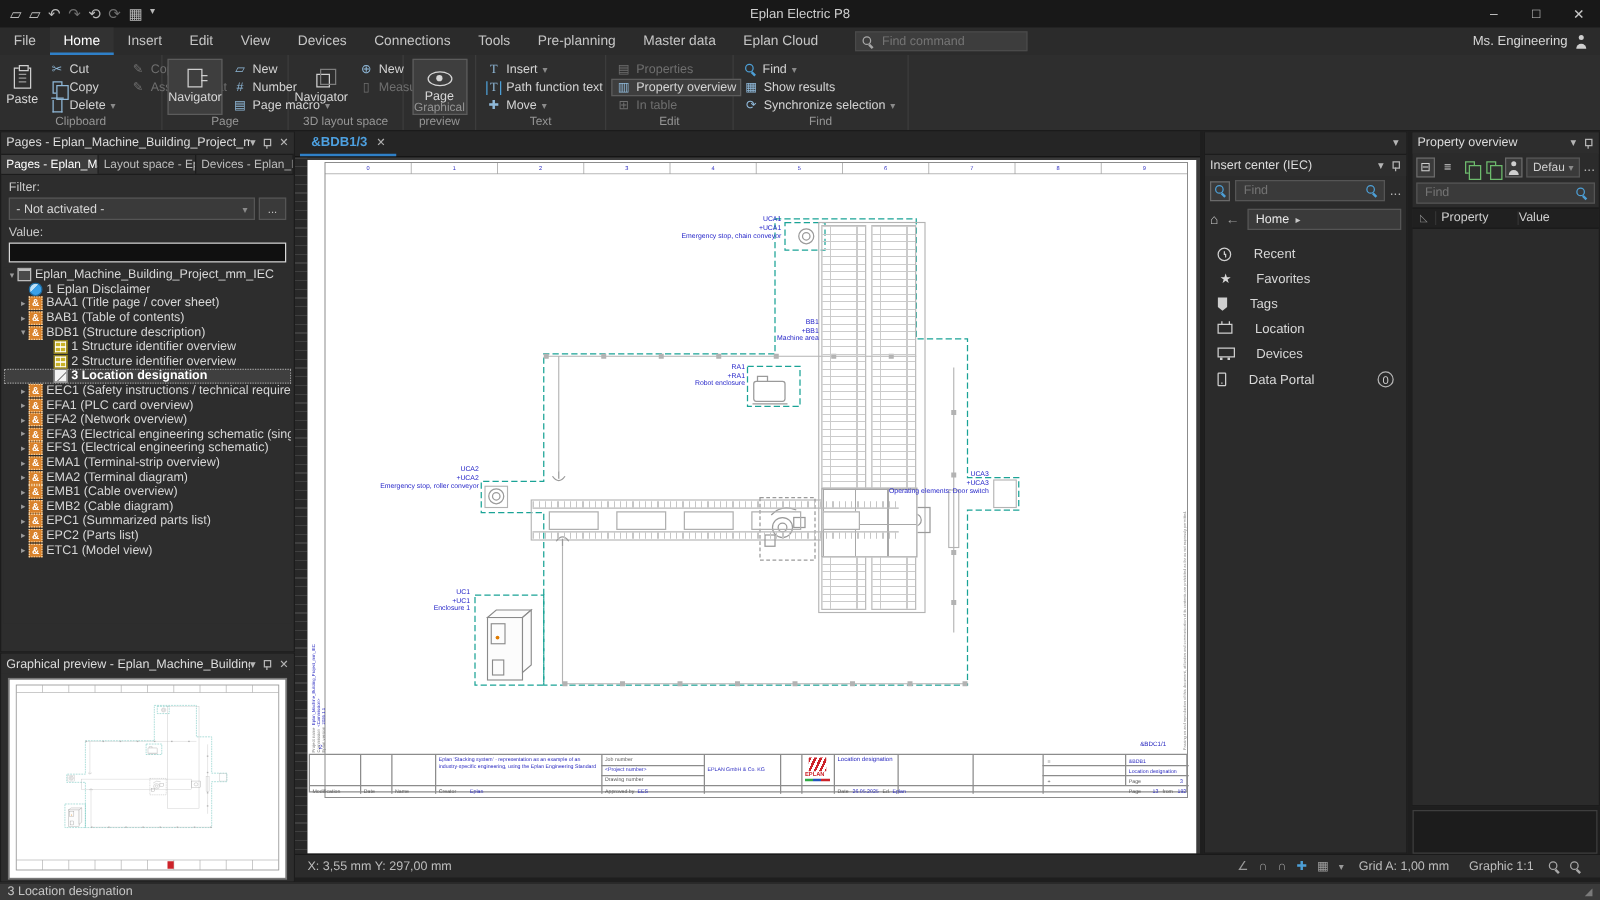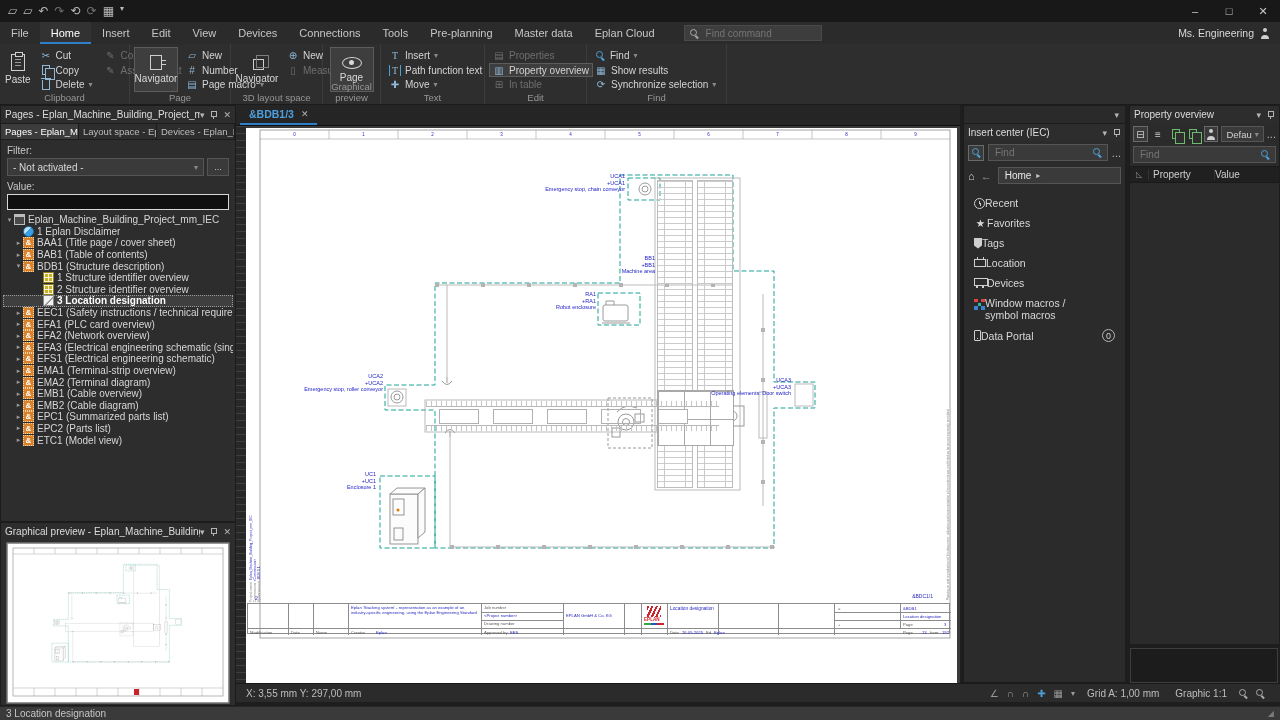--- a/index.html
+++ b/index.html
@@ -123,21 +123,21 @@
   .sideinfo{position:absolute;left:3px;top:474px;width:90px;height:12px;transform:rotate(-90deg);transform-origin:0 0;font-size:3.4px;color:#808080;line-height:4px;white-space:nowrap}
   .sideinfo .v{color:#2a2ac0}
   .copyr{position:absolute;left:700px;top:472px;width:330px;height:8px;transform:rotate(-90deg);transform-origin:0 0;font-size:3.1px;color:#8a8a8a;white-space:nowrap;overflow:hidden}
   
   .statusbar{position:absolute;left:236px;top:683px;width:1044px;height:19px;background:#2b2b2b;border-top:1px solid #1a1a1a;display:flex;align-items:center;font-size:10px;color:#bdbdbd}
   .sbico{color:#9a9a9a;font-size:10px;margin:0 4px}
   .bottombar{position:absolute;left:0;top:706px;width:1280px;height:14px;background:#3a3a3a;border-top:1px solid #262626;display:flex;align-items:center;padding:0 6px;font-size:10px;color:#c6c6c6}
   
   .icpanel{position:absolute;left:963px;top:105px;width:163px;height:578px;background:#2b2b2b;border:1px solid #1c1c1c}
   .icstrip{height:18px;background:#2a2a2a;border-bottom:1px solid #1c1c1c;display:flex;align-items:center;justify-content:flex-end;padding:0 6px;color:#b5b5b5;font-size:9px}
-  .icitem{display:flex;align-items:center;gap:0;padding:4px 10px;color:#d8d8d8;font-size:10.5px}
+  .icitem{display:flex;align-items:center;gap:18px;padding:4px 10px;color:#d8d8d8;font-size:10.5px}
   .crumbbox{height:17px;background:#3a3a3a;border:1px solid #555;display:flex;align-items:center;gap:5px;padding:0 6px;color:#e8e8e8;font-size:10px;flex:1}
   .findrow{display:flex;align-items:center;gap:4px;padding:3px 4px}
   .findin{height:17px;background:#3a3a3a;border:1px solid #555;display:flex;align-items:center;flex:1;padding:0 4px;gap:4px}
   .findin input{background:transparent;border:none;outline:none;color:#9a9a9a;width:100%;font-size:10px;font-family:inherit}
   .badge{margin-left:auto;width:13px;height:13px;border:1px solid #b5b5b5;border-radius:50%;font-size:9px;color:#d0d0d0;display:flex;align-items:center;justify-content:center}
   .ppanel{position:absolute;left:1129px;top:105px;width:151px;height:540px;background:#2b2b2b;border:1px solid #1c1c1c}
   .pgridhead{display:flex;height:17px;background:#202020;border-top:1px solid #1a1a1a;border-bottom:1px solid #1a1a1a;color:#cfcfcf;font-size:10px;align-items:center}
   .psub{position:absolute;left:1130px;top:648px;width:148px;height:35px;background:#1c1c1c;border:1px solid #3e3e3e}
   .selmini{height:16px;background:#3a3a3a;border:1px solid #555;display:flex;align-items:center;gap:3px;padding:0 4px;color:#d0d0d0;font-size:9.5px}
   
@@ -152,20 +152,21 @@
     <div class="qat">
       <span>▱</span>
       <span>▱</span>
       <span>↶</span>
       <span style="color:#6f6f6f">↷</span>
       <span>⟲</span>
       <span style="color:#6f6f6f">⟳</span>
       <span>▦</span>
       <span style="font-size:8px">▾</span>
     </div>
+    <div class="wtitle">Eplan Electric P8</div>
     <div class="wctrl">
       <span>–</span>
       <span>□</span>
       <span>✕</span>
     </div>
   </div>
 
   <div class="tabrow">
     <div class="rtab">File</div>
     <div class="rtab active">Home</div>
@@ -720,24 +721,20 @@
         <span>Tags</span>
       </div>
     <div class="icitem">
         <span class="ic-sym"></span>
         <span>Location</span>
       </div>
     <div class="icitem">
         <span class="ic-cart"></span>
         <span>Devices</span>
       </div>
-    <div class="icitem" style="align-items:flex-start">
-        <span class="ic-macro" style="margin-top:2px"></span>
-        <span style="width:110px;white-space:normal;line-height:12px">Window macros / symbol macros</span>
-      </div>
     <div class="icitem">
         <span class="ic-portal"></span>
         <span>Data Portal</span>
         <span class="badge">0</span>
       </div>
   </div>
 
   <div class="ppanel">
     <div class="phead">
       <span class="t">Property overview</span>

